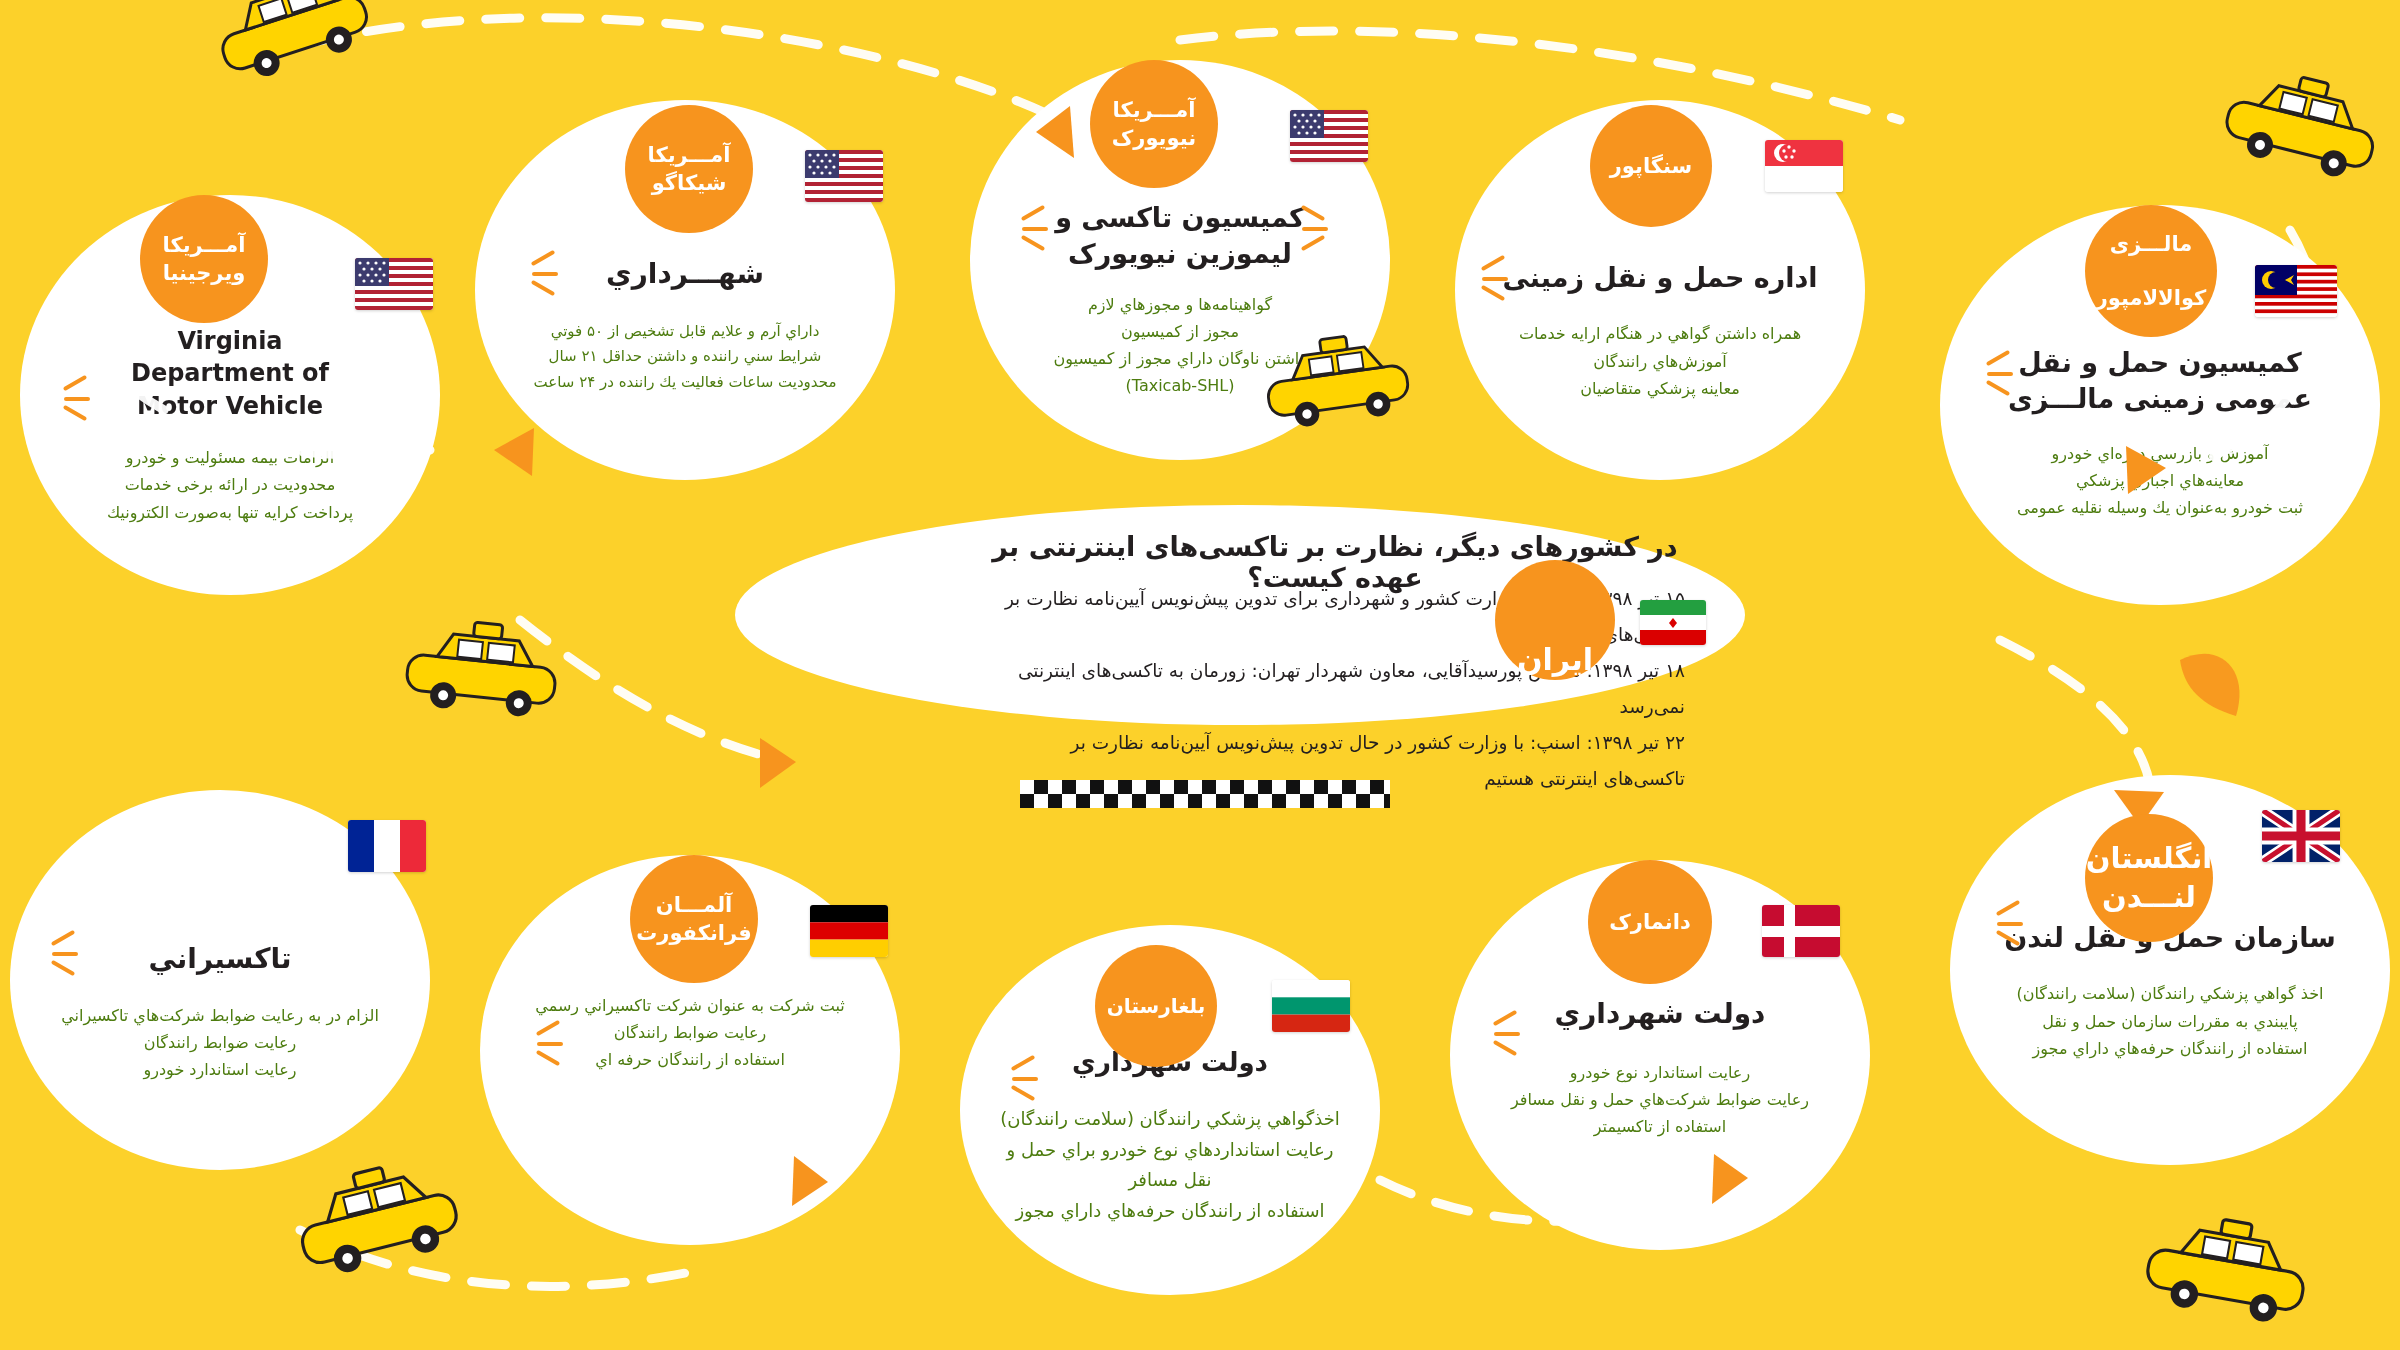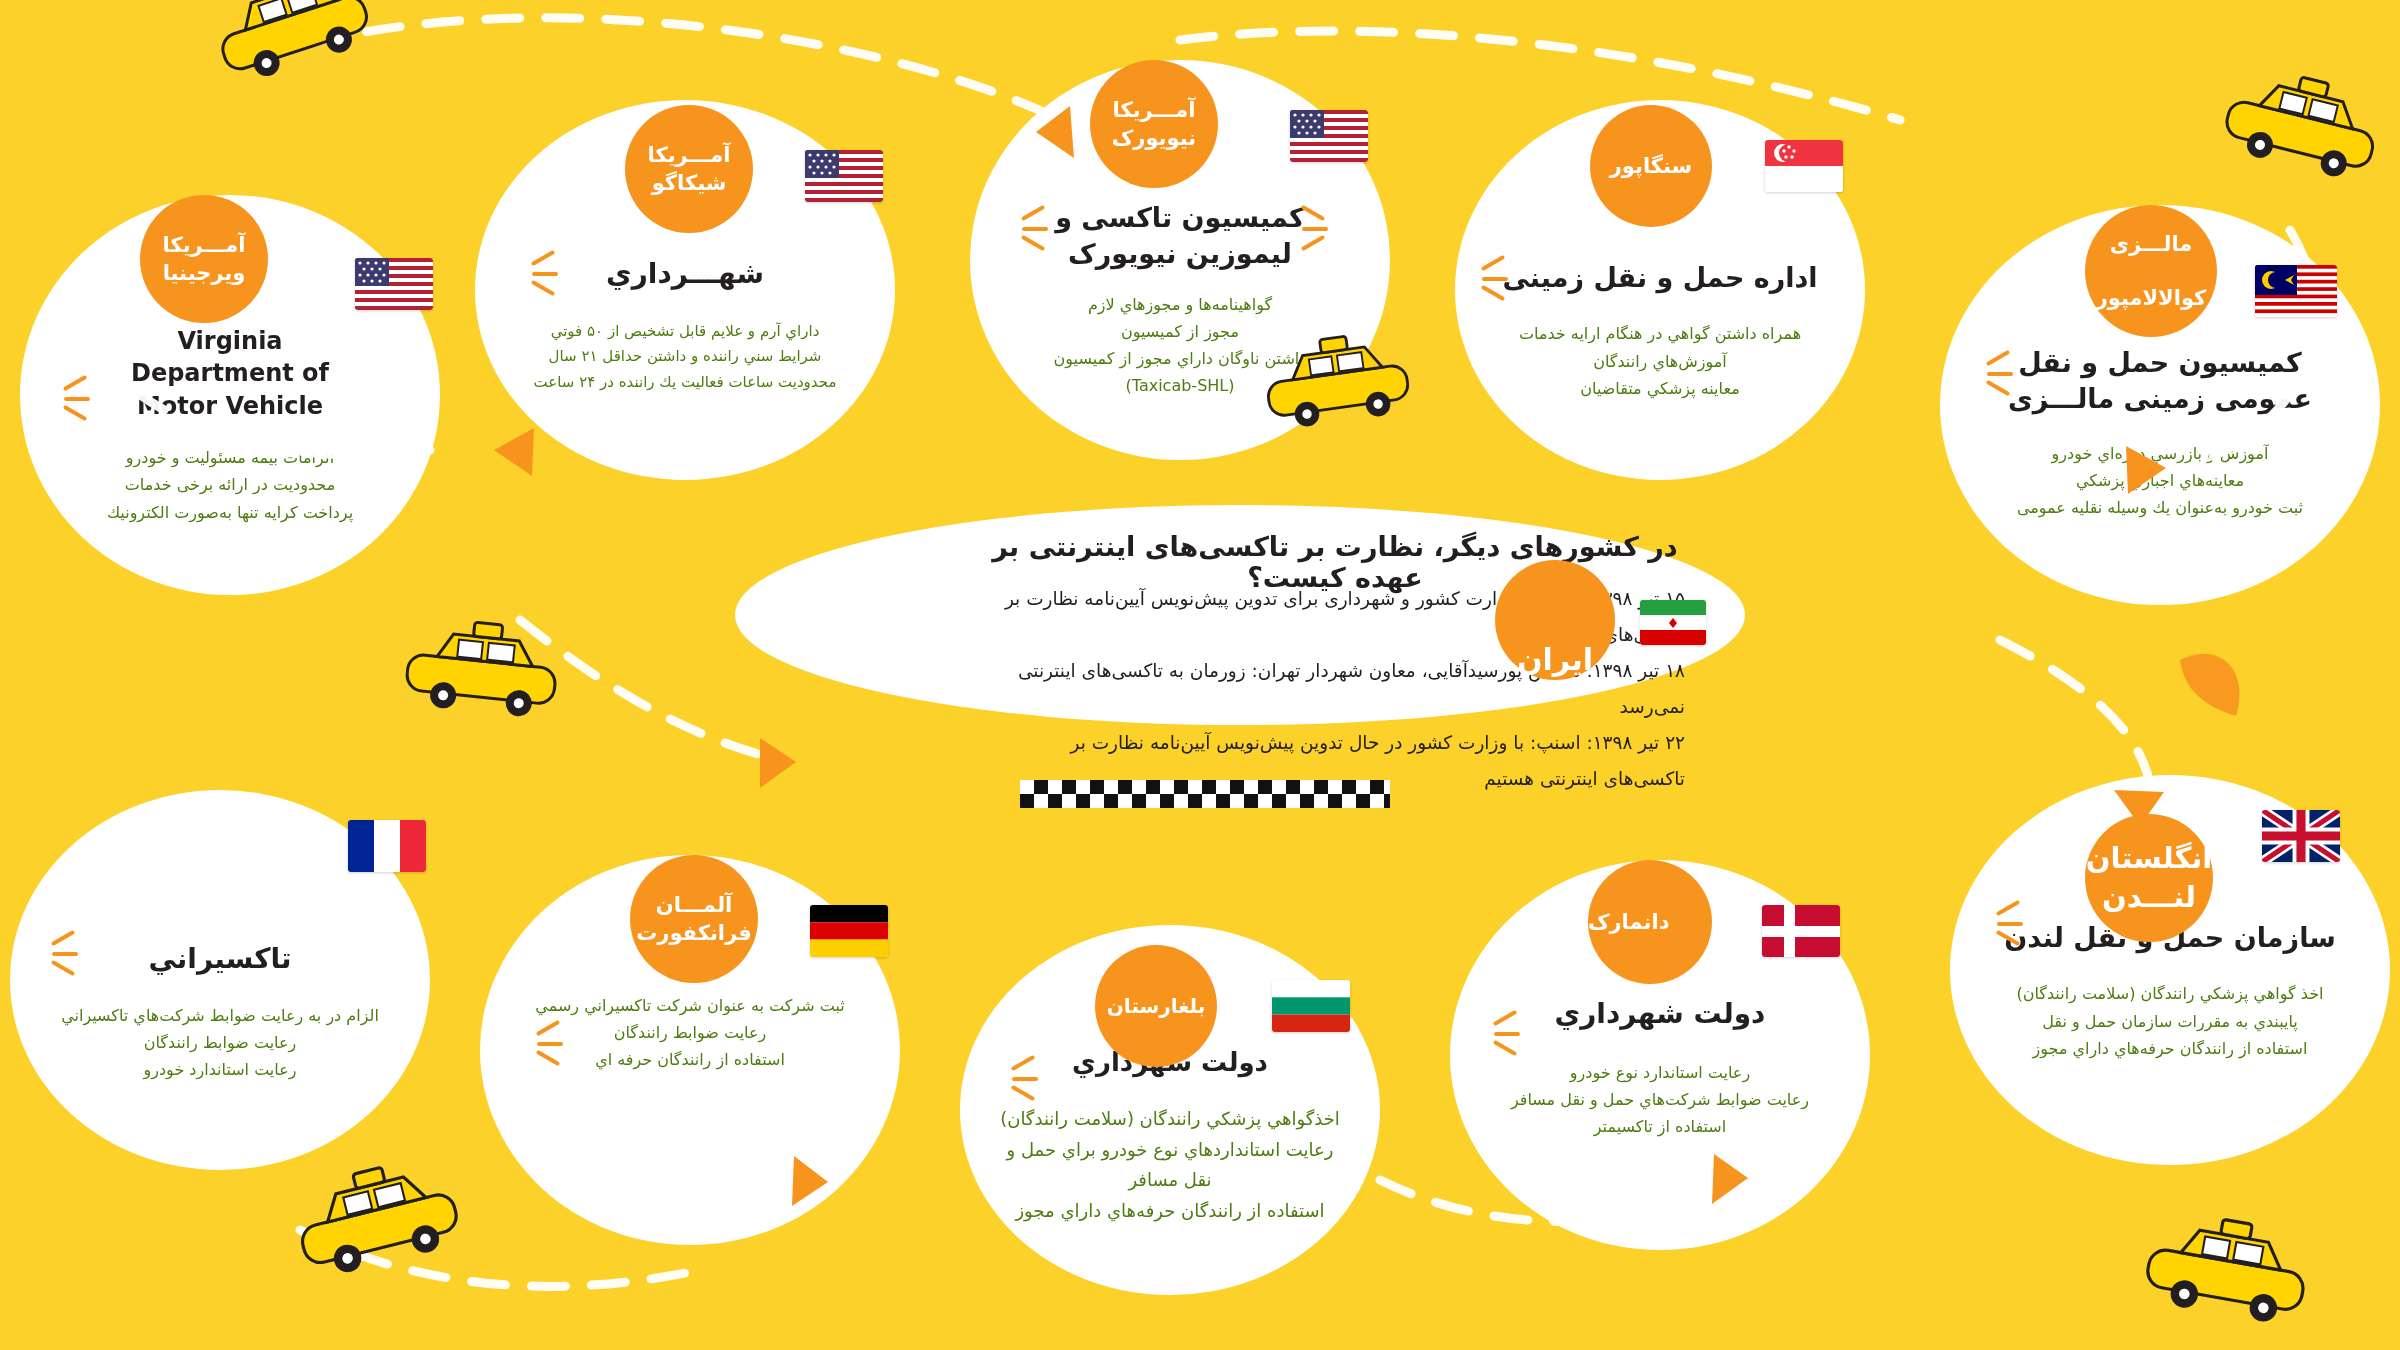--- a/index.html
+++ b/index.html
@@ -530,21 +530,21 @@
   </div>
 
   <div class="card" style="left:1450px;top:860px;width:420px;height:390px;">
     <div class="card-title" style="font-size:28px;margin-top:135px;width:220px;">دولت شهرداري</div>
     <div class="card-body" style="font-size:16px;margin-top:26px;width:350px;">
       <div>رعايت استاندارد نوع خودرو</div>
       <div>رعايت ضوابط شرکت‌هاي حمل و نقل مسافر</div>
       <div>استفاده از تاکسیمتر</div>
     </div>
   </div>
-  <div class="bubble" style="left:1588px;top:860px;width:124px;height:124px;font-size:21px;align-items:flex-end;">
+  <div class="bubble" style="left:1588px;top:860px;width:124px;height:124px;font-size:21px;">
     <span>دانمارک</span>
   </div>
   <div class="flag" style="left:1762px;top:905px;width:78px;height:52px;">
     <svg width="78" height="52" viewBox="0 0 78 52">
       <rect width="78" height="52" fill="#C60C30"></rect>
       <rect x="22" width="11" height="52" fill="#fff"></rect>
         <rect y="21" width="78" height="11" fill="#fff"></rect>
     </svg>
   </div>
   <div class="spark" style="left:1492px;top:1010px;width:46px;height:46px;">

